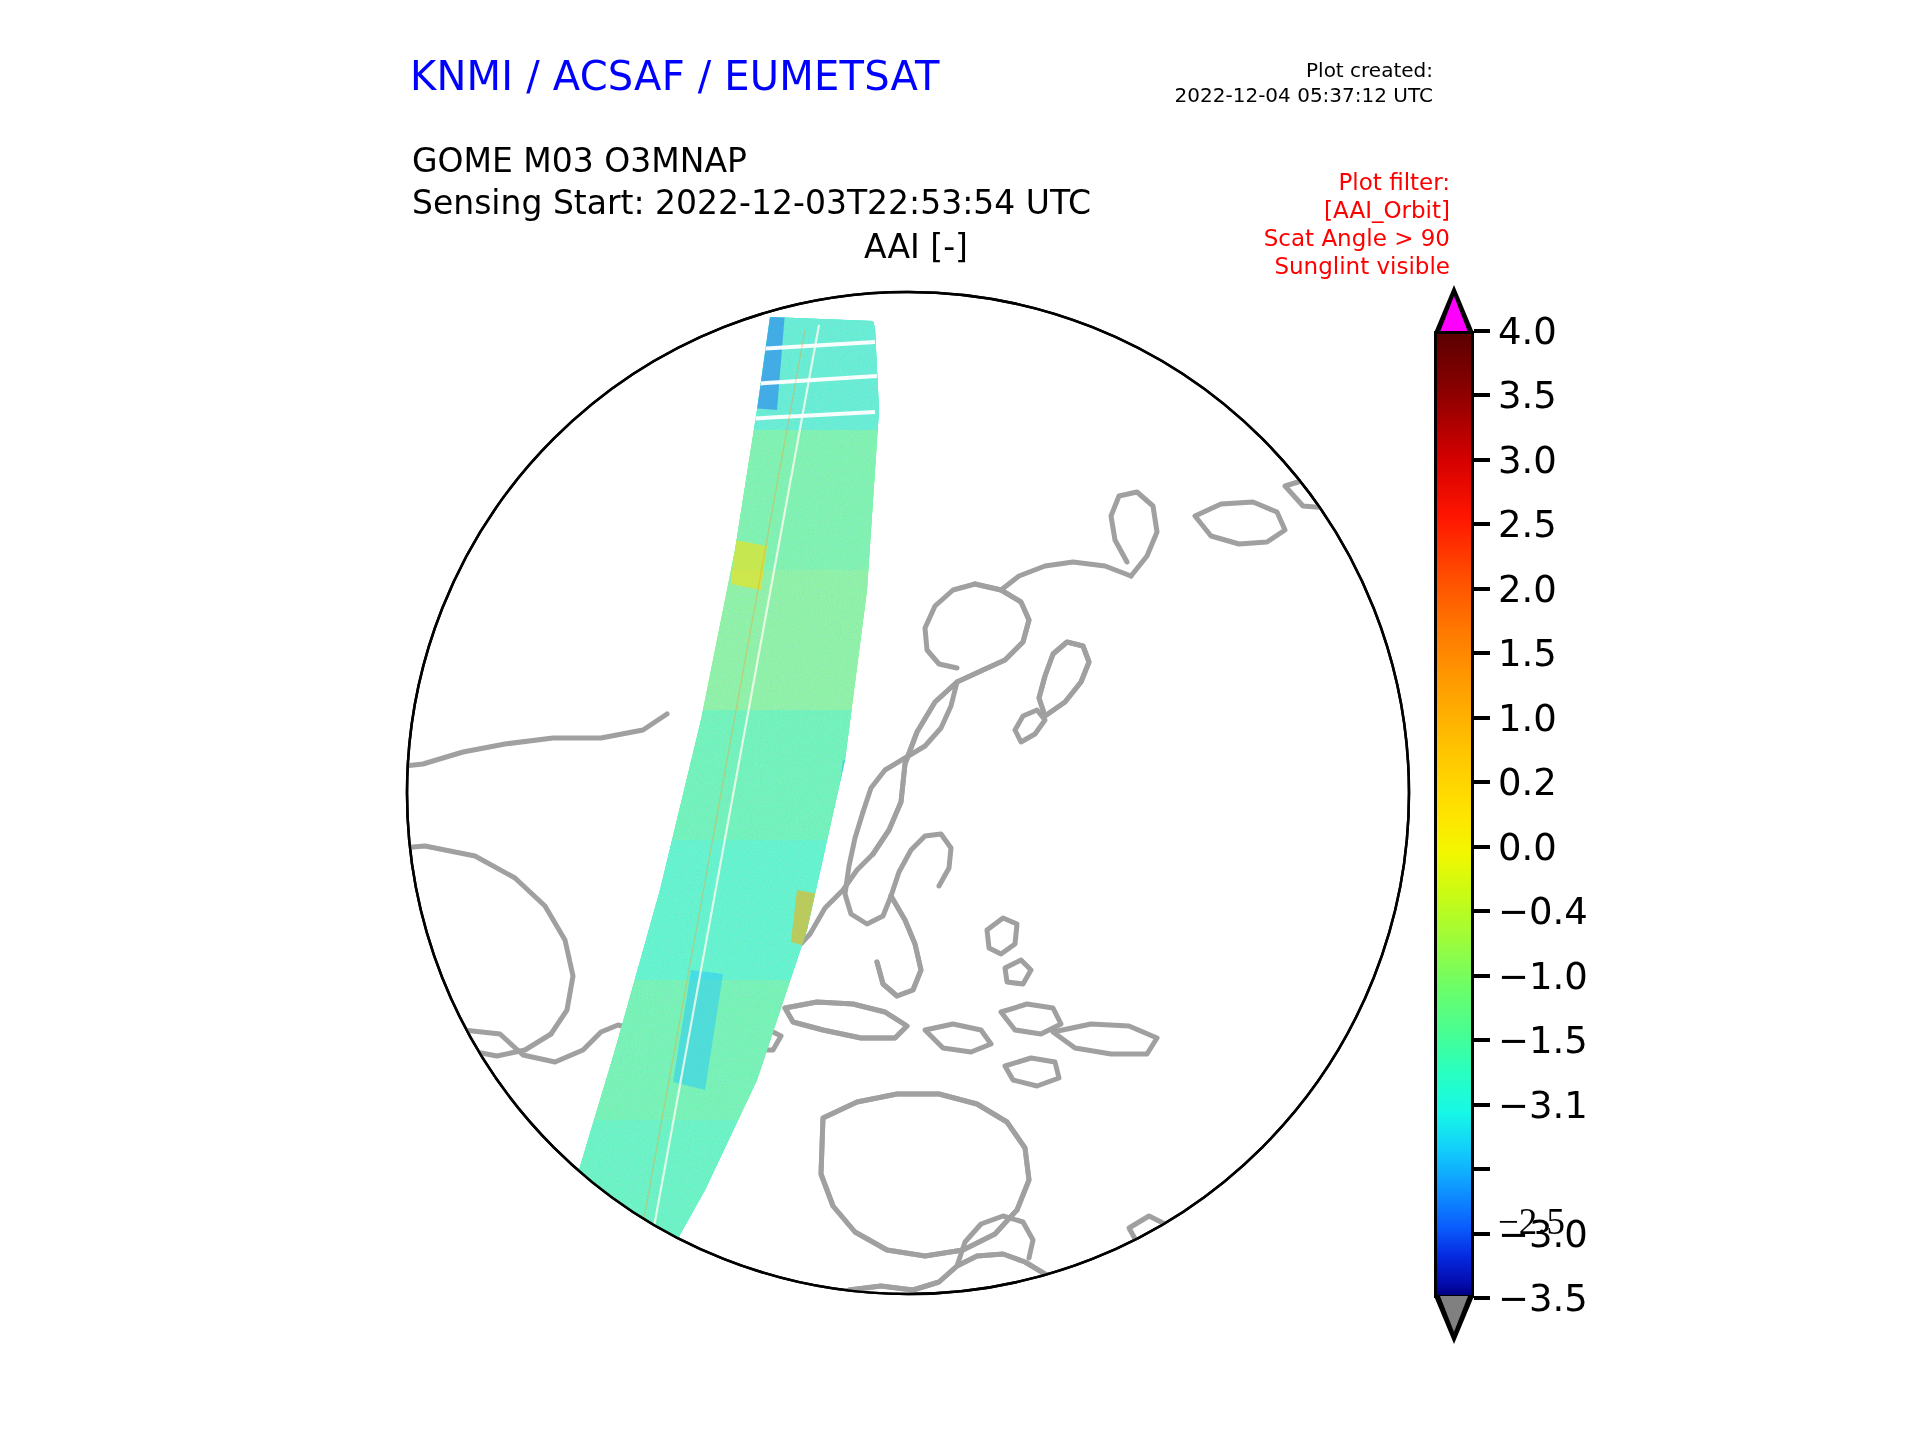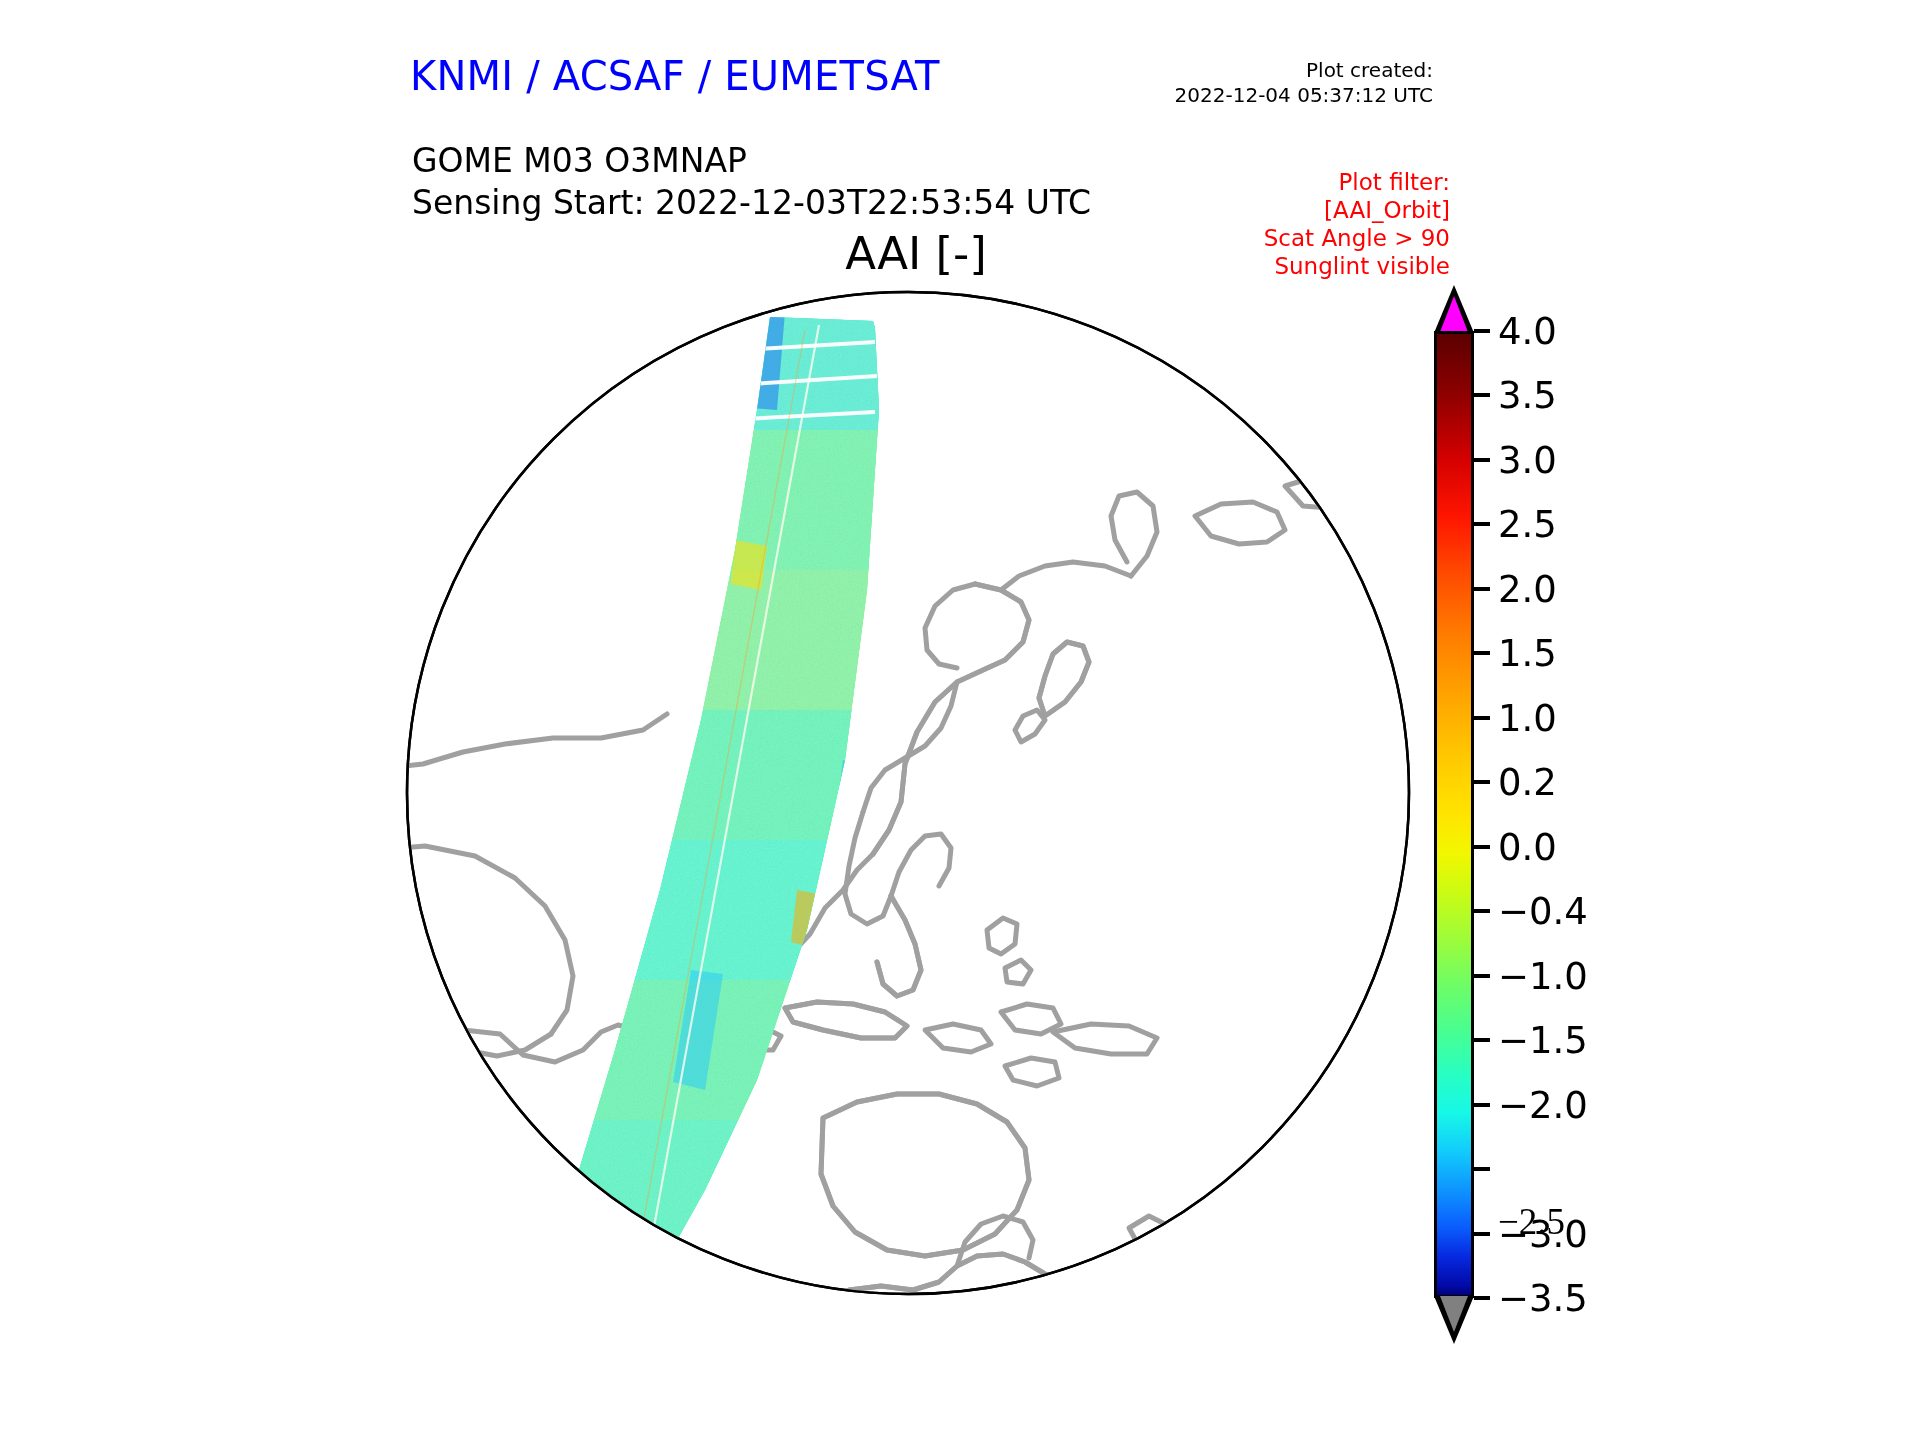--- a/index.html
+++ b/index.html
@@ -56,21 +56,21 @@
     color: #000000;
     white-space: nowrap;
   }
 
   .hdr-quantity {
     position: absolute;
     left: 0;
     right: 0;
     top: 227px;
     text-align: center;
-    font-size: 45px;
+    font-size: 33px;
     color: #000000;
     pointer-events: none;
   }
   .hdr-quantity .qlabel {
     position: relative;
     left: -44px;
   }
 
   .hdr-filter {
     position: absolute;
@@ -400,21 +400,21 @@
         <div class="cb-tlabel" style="top: 502.267px;">0.2</div>
         <div class="cb-tick" style="top: 564.733px;"></div>
         <div class="cb-tlabel" style="top: 566.733px;">0.0</div>
         <div class="cb-tick" style="top: 629.2px;"></div>
         <div class="cb-tlabel" style="top: 631.2px;">−0.4</div>
         <div class="cb-tick" style="top: 693.667px;"></div>
         <div class="cb-tlabel" style="top: 695.667px;">−1.0</div>
         <div class="cb-tick" style="top: 758.133px;"></div>
         <div class="cb-tlabel" style="top: 760.133px;">−1.5</div>
         <div class="cb-tick" style="top: 822.6px;"></div>
-        <div class="cb-tlabel" style="top: 824.6px;">−2.0</div>
+        <div class="cb-tlabel" style="top: 824.6px;">−3.1</div>
         <div class="cb-tick" style="top: 887.067px;"></div>
         <div class="cb-tlabel" style="top: 941px; font-family: Liberation Serif, serif;">−2.5</div>
         <div class="cb-tick" style="top: 951.533px;"></div>
         <div class="cb-tlabel" style="top: 953.533px;">−3.0</div>
         <div class="cb-tick" style="top: 1016px;"></div>
         <div class="cb-tlabel" style="top: 1018px;">−3.5</div>
       </div>
   </div>
 
 </div>

